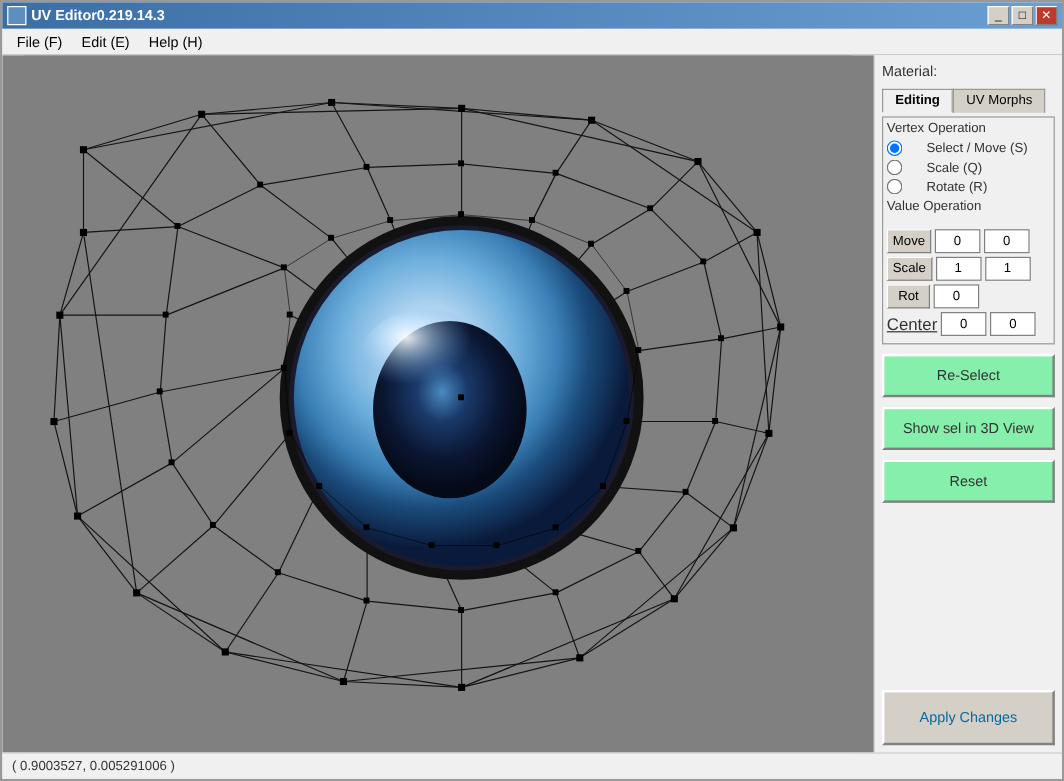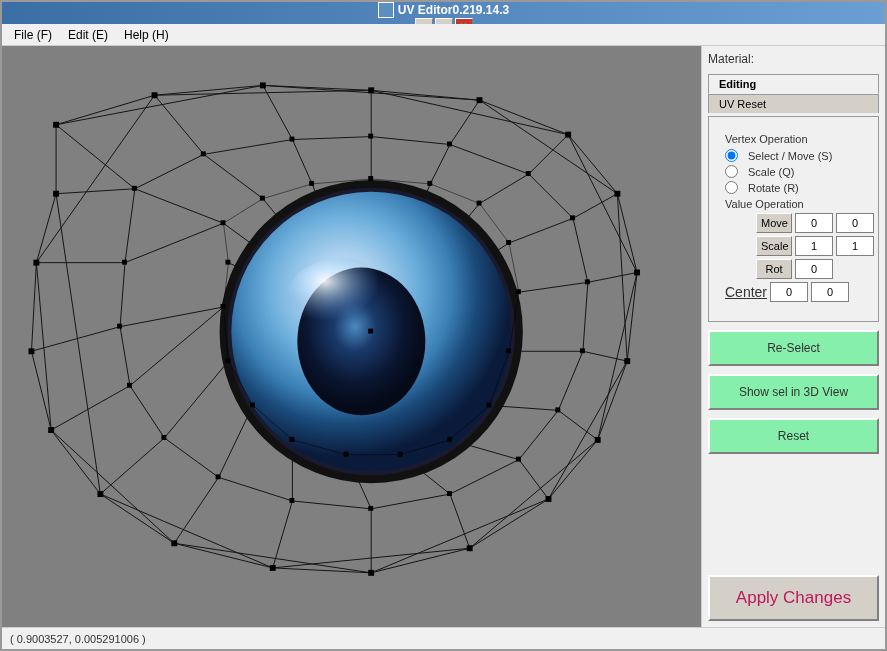--- a/index.html
+++ b/index.html
@@ -22,21 +22,20 @@
     }
     .title-bar {
       background: linear-gradient(to right, #3a6ea5, #6b9fd4);
       color: white;
       height: 22px;
       display: flex;
       align-items: center;
       justify-content: space-between;
       padding: 0 4px;
       flex-shrink: 0;
-      flex-direction: column;
     }
     .title-bar-text {
       display: flex;
       align-items: center;
       gap: 4px;
       font-size: 12px;
       font-weight: bold;
     }
     .title-bar-icon {
       width: 16px;
@@ -98,21 +97,21 @@
       border-top: 1px solid #ccc;
       height: 22px;
       display: flex;
       align-items: center;
       padding: 0 8px;
       font-size: 11px;
       color: #333;
       flex-shrink: 0;
     }
     .right-panel {
-      width: 184px;
+      width: 157px;
       background: #f0f0f0;
       border-left: 1px solid #ccc;
       display: flex;
       flex-direction: column;
       padding: 6px;
       gap: 4px;
       flex-shrink: 0;
     }
     .material-label {
       font-size: 12px;
@@ -124,82 +123,80 @@
       background: white;
       border: 1px solid #808080;
       font-size: 11px;
       padding: 0 2px;
       cursor: pointer;
     }
     .tab-row {
       display: flex;
       gap: 0;
       margin-top: 4px;
-      flex-direction: column;
     }
     .tab {
       padding: 3px 10px;
       border: 1px solid #999;
       background: #d4d0c8;
       font-size: 11px;
       cursor: pointer;
       border-bottom: none;
     }
     .tab.active {
       background: #f0f0f0;
       border-bottom: 1px solid #f0f0f0;
       font-weight: bold;
       color: #000;
     }
     .panel-box {
       border: 1px solid #999;
       background: #f0f0f0;
-      padding: 16px;
+      padding: 3px;
       margin-top: -1px;
     }
     .section-title {
       font-size: 11px;
       color: #333;
       margin-bottom: 4px;
     }
     .radio-row {
       display: flex;
       align-items: center;
-      gap: 10px;
+      gap: 20px;
       margin-bottom: 3px;
     }
     .radio-row input[type=radio] {
       cursor: pointer;
     }
     .radio-label {
       font-size: 11px;
       color: #333;
     }
     .value-section-title {
       font-size: 11px;
       color: #333;
-      margin: 4px 0 3px 0;
+      margin: 4px 0 13px 0;
     }
     .value-row {
       display: flex;
       align-items: center;
       gap: 3px;
       margin-bottom: 3px;
     }
     .val-btn {
       min-width: 36px;
       height: 20px;
       background: #d4d0c8;
       border: 1px solid #808080;
       border-top-color: #fff;
       border-left-color: #fff;
       font-size: 11px;
       cursor: pointer;
       padding: 0 4px;
-      margin-left: 31px;
     }
     .val-input {
       width: 38px;
       height: 20px;
       border: 1px solid #808080;
       background: white;
       font-size: 11px;
       text-align: center;
       padding: 0 2px;
     }
@@ -222,23 +219,23 @@
       margin-top: 4px;
     }
     .spacer { flex: 1; }
     .apply-btn {
       width: 100%;
       height: 46px;
       background: #d4d0c8;
       border: 2px solid #fff;
       border-bottom-color: #808080;
       border-right-color: #808080;
-      font-size: 17px;
-      cursor: pointer;
-      color: #be185d;
+      font-size: 12px;
+      cursor: pointer;
+      color: #0369a1;
       margin-top: 4px;
     }
   </style>
 </head>
 <body>
 
 <div class="window">
 
   <div class="title-bar">
     <div class="title-bar-text">
@@ -507,21 +504,21 @@
 
       
       
     </div>
 
     <div class="right-panel">
       <div class="material-label">Material:</div>
 
       <div class="tab-row">
         <div class="tab active">Editing</div>
-        <div class="tab">UV Reset</div>
+        <div class="tab">UV Morphs</div>
       </div>
 
       <div class="panel-box">
         <div class="section-title">Vertex Operation</div>
 
         <div class="radio-row">
           <input type="radio" name="vertex_op" checked="" style="">
           <span class="radio-label">Select / Move (S)</span>
         </div>
         <div class="radio-row">

